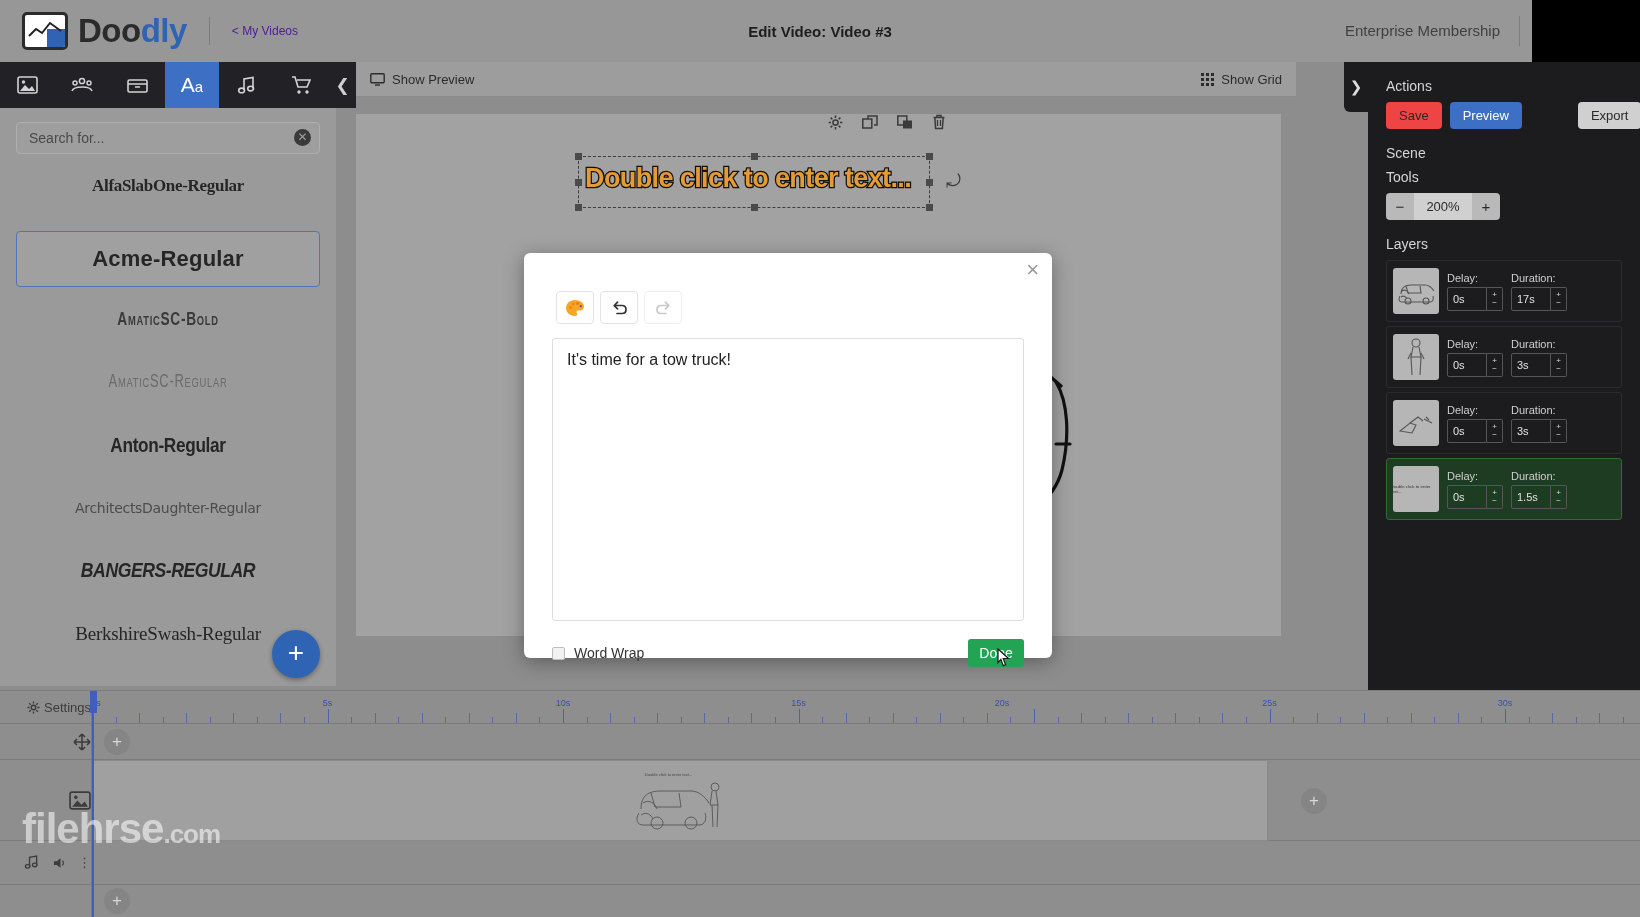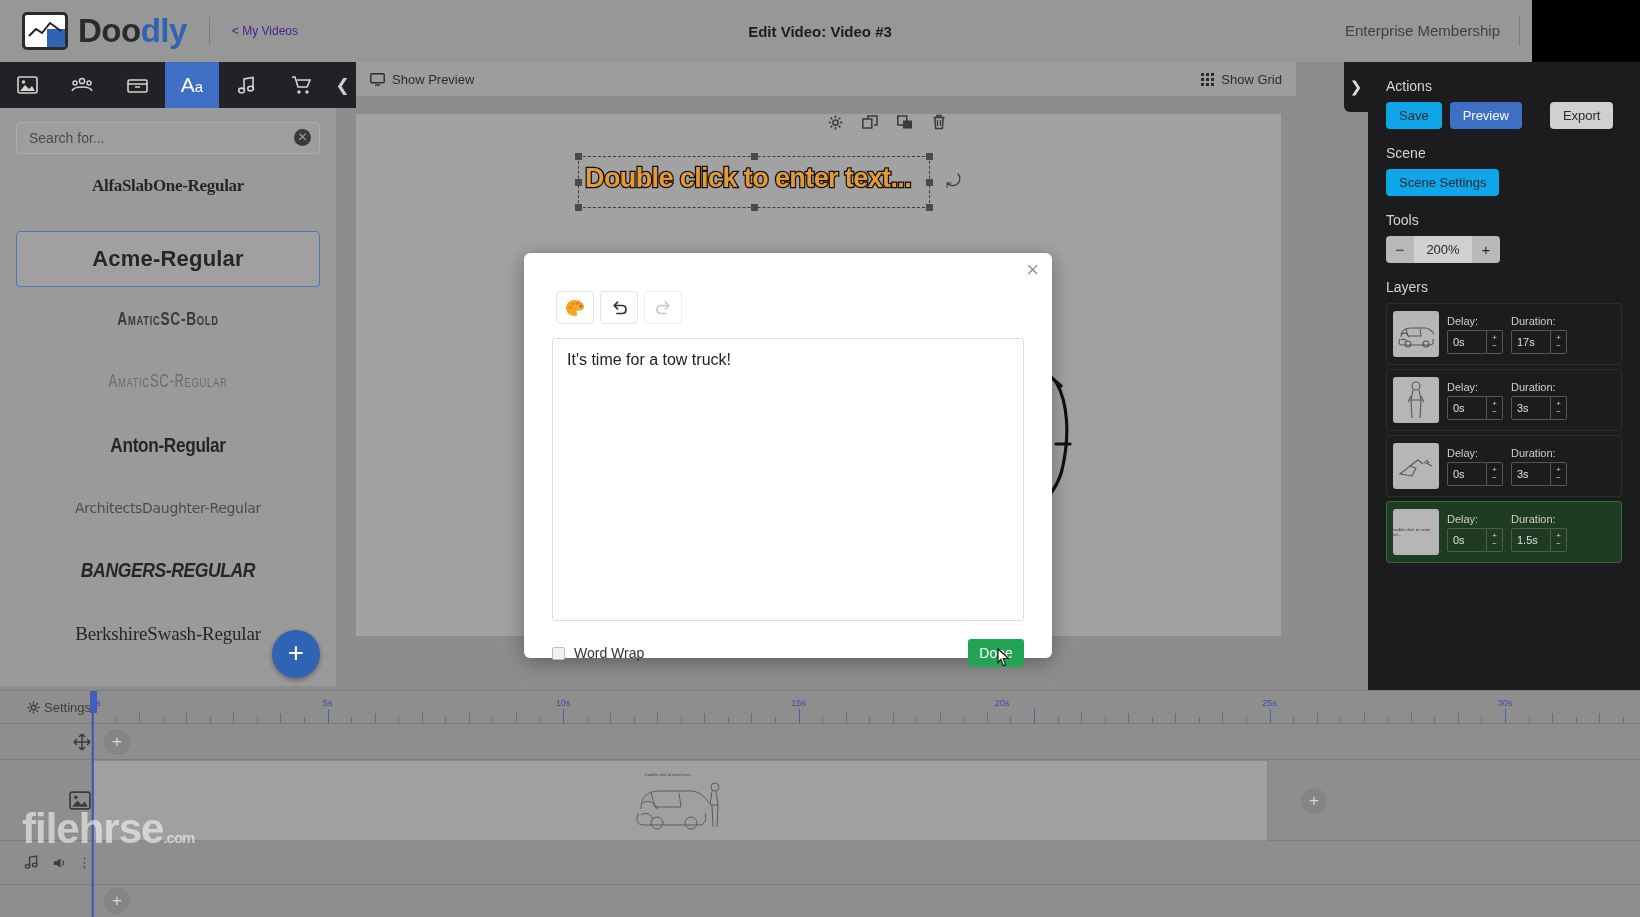--- a/index.html
+++ b/index.html
@@ -133,21 +133,21 @@
   }
   #right-caret{
     position:absolute; right:272px; top:62px; width:24px;height:50px;background:#1c1c1f;
     color:#ddd; display:flex;align-items:center;justify-content:center;font-size:15px;
     border-bottom-left-radius:6px;
   }
   .rsection{ font-size:14px; color:#d5d5d5; margin-bottom:8px; }
   .rbtnrow{ display:flex; gap:8px; margin-bottom:16px; }
   .rbtn{
     height:27px; padding:0 13px; border-radius:4px; border:none; font-size:13px;
-    background:#0ea5e9; color:#2a2a2a; cursor:pointer; font-family:"Liberation Sans",sans-serif;
+    background:#ef4444; color:#2a2a2a; cursor:pointer; font-family:"Liberation Sans",sans-serif;
   }
   .rbtn.primary{ background:#3d6fc4; color:#fff; }
   .rbtn.light{ background:#d0d0d0; }
   #zoomctl{ display:flex; margin-bottom:16px; }
   #zoomctl .zb{
     width:28px;height:27px;background:#b9b9b9;color:#2a2a2a;font-size:15px;
     display:flex;align-items:center;justify-content:center;cursor:pointer;
     border-radius:4px 0 0 4px;
   }
   #zoomctl .zplus{ border-radius:0 4px 4px 0; }
@@ -204,21 +204,21 @@
   #clip{
     position:absolute; left:92px; top:69px; width:1176px; height:81px;
     background:#a0a0a0; border:1px solid #8a8a8a; display:flex;align-items:center;
     justify-content:center; cursor:pointer;
   }
   #clip-thumb{ width:100px;height:72px; display:flex;align-items:center;justify-content:center;}
   #watermark{
     position:absolute; left:22px; top:805px; font-size:42px; font-weight:bold;
     color:rgba(255,255,255,.55); letter-spacing:-1px; pointer-events:none;
   }
-  #watermark .dom{ font-size:15px; }
+  #watermark .dom{ font-size:26px; }
 
   
   #modal{
     position:absolute; left:524px; top:253px; width:528px; height:405px;
     background:#fff; border-radius:6px; box-shadow:0 4px 20px rgba(0,0,0,.35);
     padding:16px 28px;
   }
   #modal-close{
     position:absolute; right:13px; top:6px; font-size:22px; color:#9a9a9a; cursor:pointer;
     line-height:1;
@@ -462,27 +462,24 @@
 </div>
 
 <div id="right-caret">
   <span>❯</span>
 </div>
 <div id="rightpanel">
   <div class="rsection">Actions</div>
   <div class="rbtnrow">
     <button class="rbtn">Save</button>
     <button class="rbtn primary">Preview</button>
-    <button class="rbtn light" style="margin-left:20px;">Export</button>
+    <button class="rbtn light" style="margin-left:48px;">Export</button>
   </div>
 
   <div class="rsection">Scene</div>
-  <div class="rbtnrow">
-    <button class="rbtn">Scene Settings</button>
-  </div>
 
   <div class="rsection">Tools</div>
   <div id="zoomctl">
     <div class="zb">−</div>
     <div id="zoomval">200%</div>
     <div class="zb zplus">+</div>
   </div>
 
   <div class="rsection">Layers</div>
 

